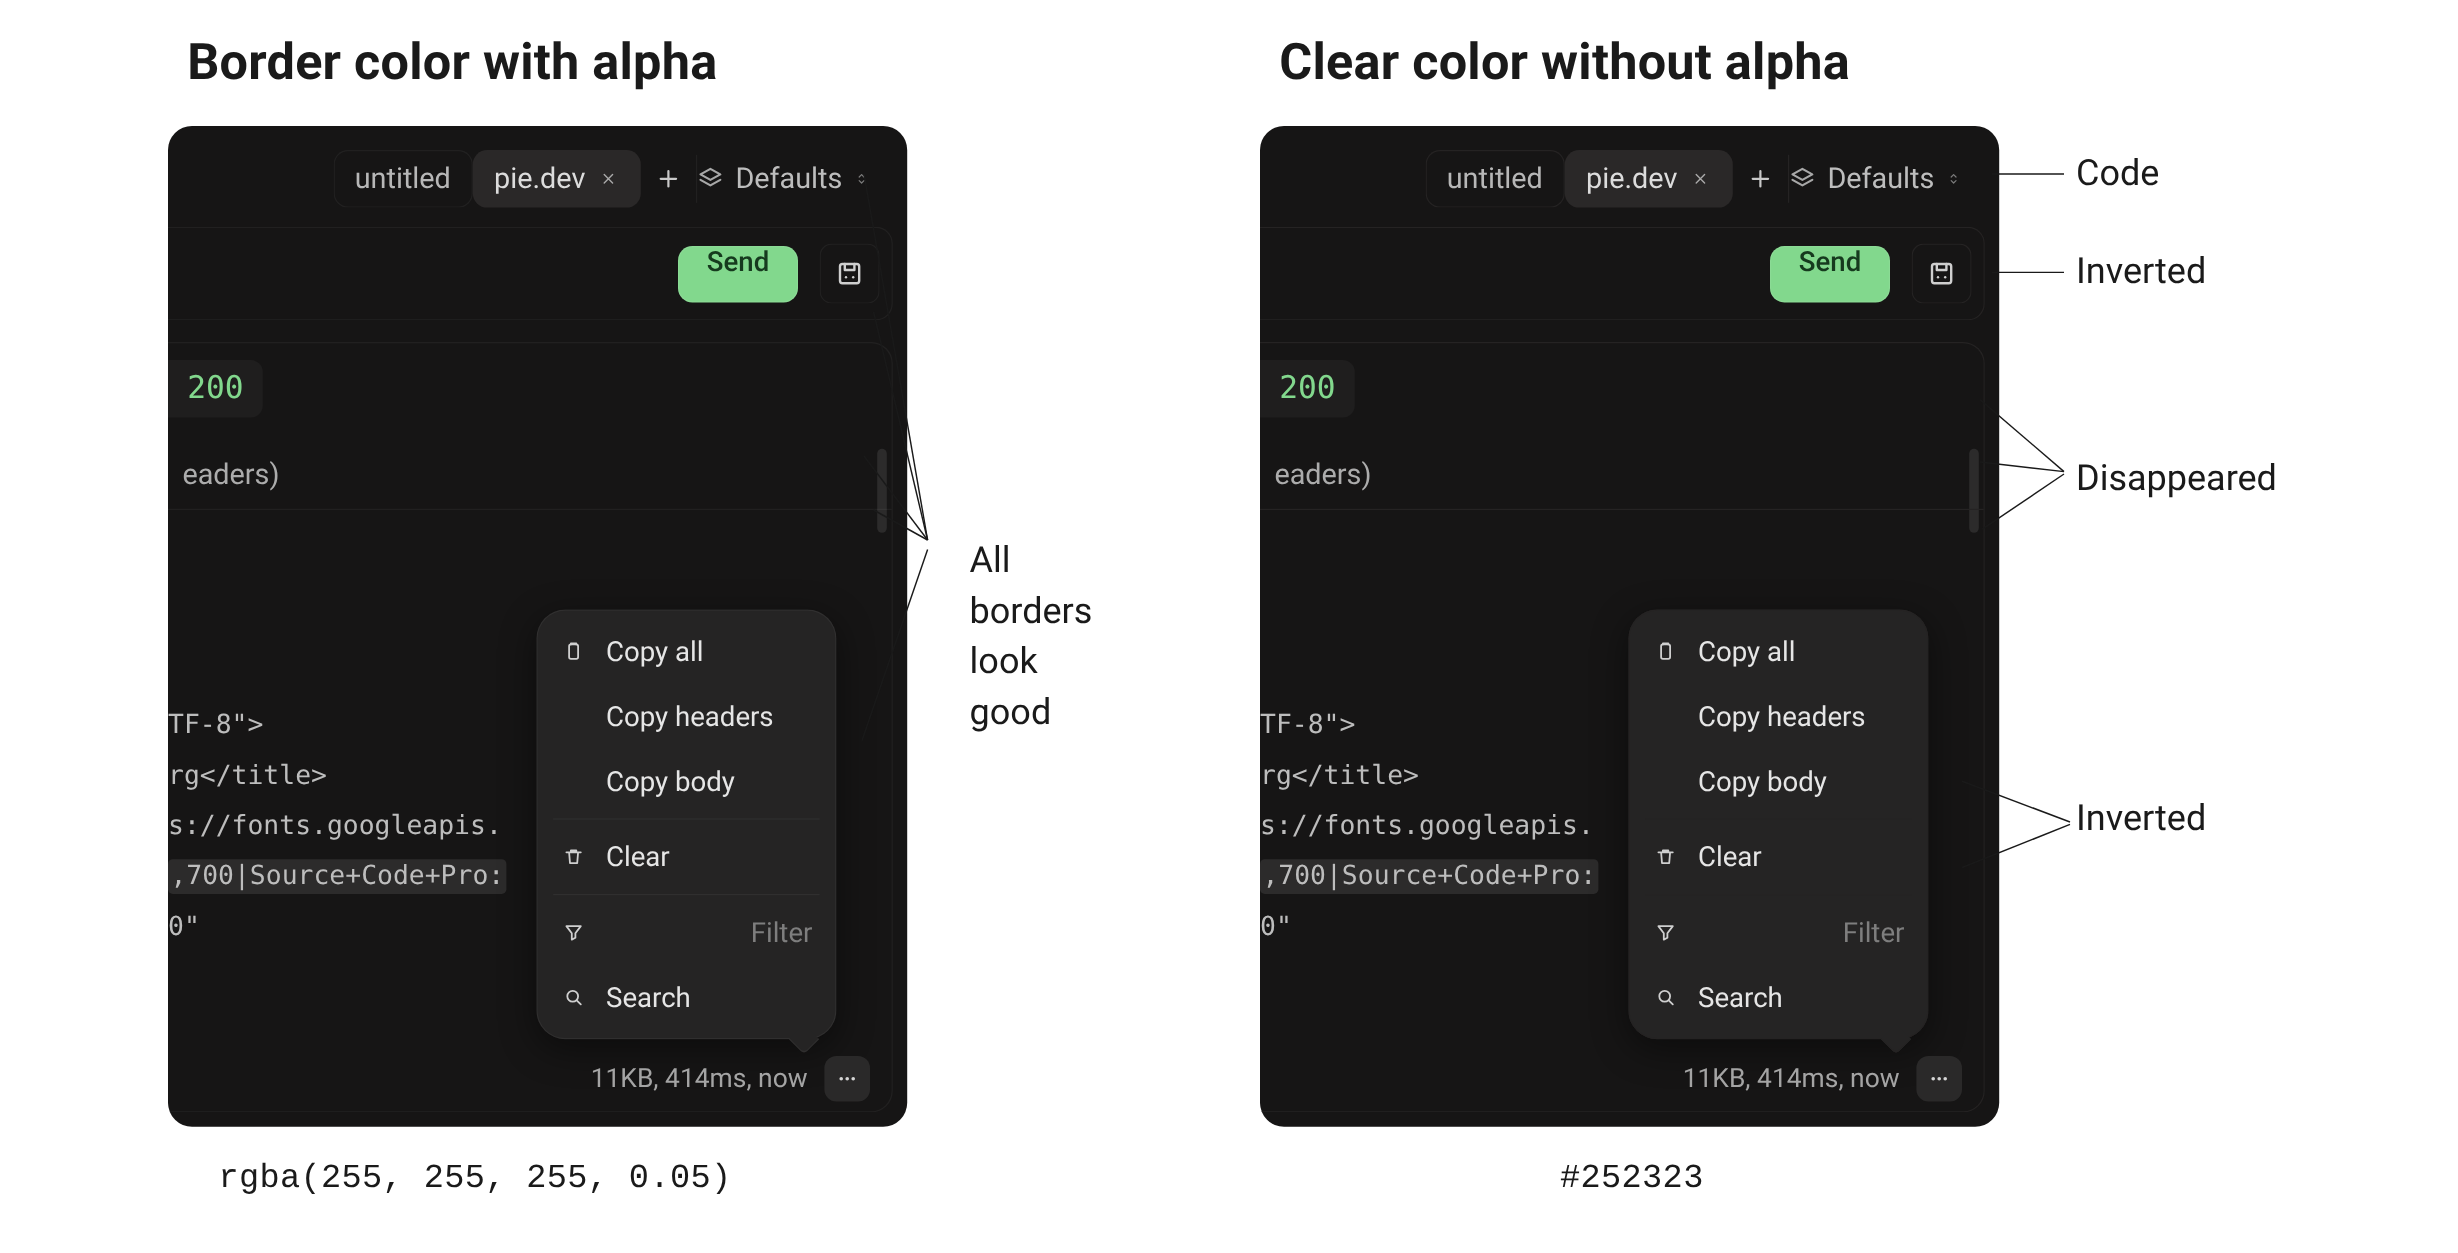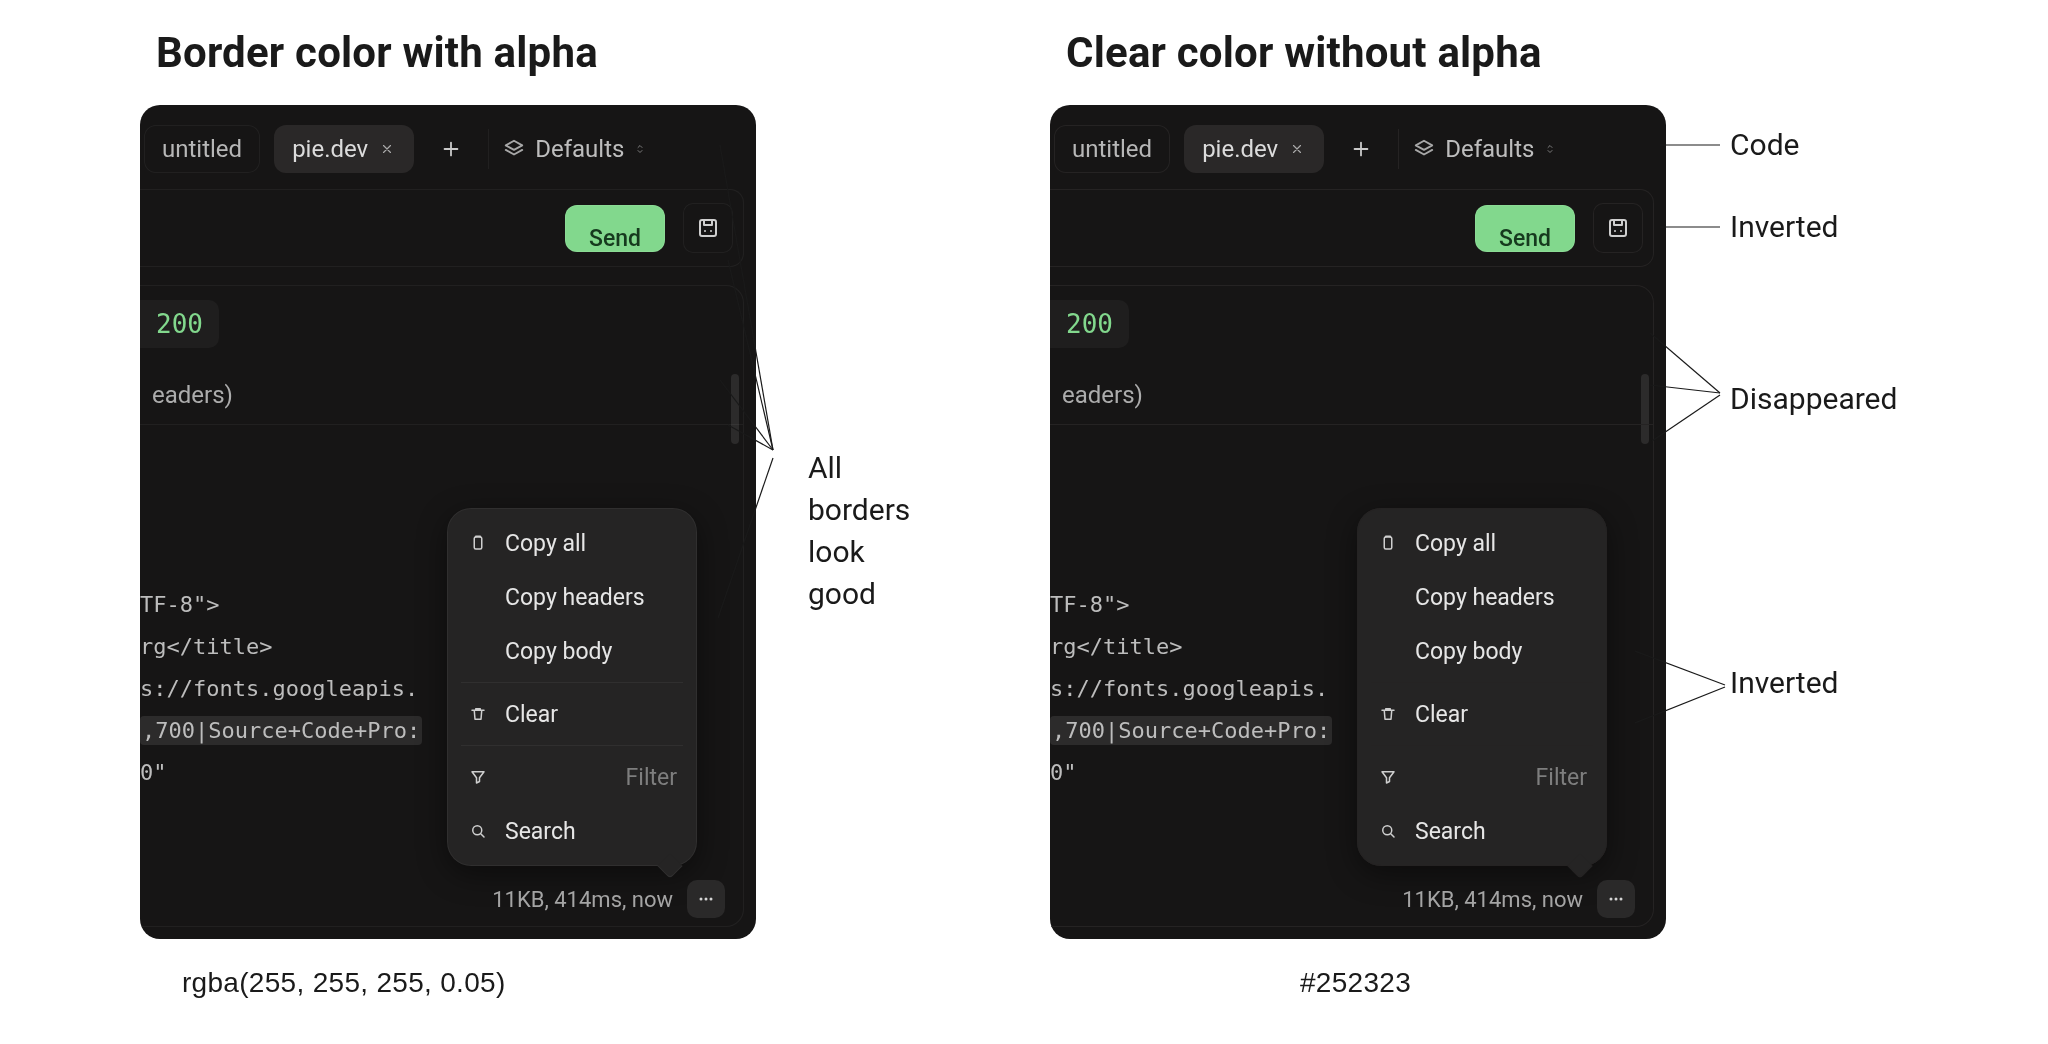--- a/index.html
+++ b/index.html
@@ -42,21 +42,21 @@
     position:absolute;left:0;right:0;top:0;bottom:0;
     background:var(--panel-bg);
     border-radius:var(--panel-radius);
     overflow:hidden;
     color:#e4e4e4;
   }
   .panel.right-variant{--border-this: var(--border-solid);}
   .panel.left-variant{--border-this: var(--border-alpha);}
 
   
-  .tabrow{position:absolute;top:12px;left:0;right:0;height:64px;display:flex;align-items:center;padding:0 4px;gap:14px;}
+  .tabrow{position:absolute;top:12px;left:0;right:0;height:64px;display:flex;align-items:center;padding:0 32px;justify-content:flex-end;}
   .tab{
     display:flex;align-items:center;gap:10px;
     height:48px;padding:0 18px;border-radius:12px;
     font-size:24px;color:var(--tab-ink);
     white-space:nowrap;
   }
   .tab.inactive{box-shadow: inset 0 0 0 1px var(--border-this);}
   .tab.active{background:var(--tab-active-bg);color:#dcdcdc;}
   .tab .x{width:18px;height:18px;display:inline-flex;align-items:center;justify-content:center;color:#a9a9a9;}
   .iconbtn{
@@ -71,21 +71,21 @@
   .env .chev{width:12px;opacity:.7;}
 
   
   .row2{
     position:absolute;top:84px;left:0;right:12px;height:76px;
     border:1px solid var(--border-this);border-left:0;border-top-right-radius:14px;border-bottom-right-radius:14px;
     display:flex;align-items:center;justify-content:flex-end;gap:18px;padding-right:10px;
   }
   .send{
     background:var(--accent);color:var(--accent-ink);font-weight:500;
-    height:47px;padding:0 24px;border-radius:12px;font-size:23px;display:flex;align-items:flex-end;
+    height:47px;padding:0 24px;border-radius:12px;font-size:23px;display:flex;align-items:flex-start;
     box-shadow: inset 0 0 0 1px rgba(255,255,255,0.08);
   }
   .sq-icon{
     width:50px;height:50px;border-radius:10px;display:flex;align-items:center;justify-content:center;
     box-shadow: inset 0 0 0 1px var(--border-this);
     color:#cfcfcf;
   }
 
   
   .bodycard{
@@ -136,21 +136,21 @@
   .menu .tail{
     position:absolute;right:18px;bottom:-9px;width:18px;height:18px;background:var(--menu-bg);
     transform:rotate(45deg);box-shadow: inset -1px -1px 0 var(--border-this);
     border-bottom-right-radius:4px;
   }
 
   
   .sbar{position:absolute;right:4px;top:88px;width:8px;height:70px;border-radius:4px;background:#2c2b2b;}
 
   
-  .caption{font-family:Liberation Sans, sans-serif;font-size:28px;margin-top:28px;margin-left:42px;letter-spacing:.3px;}
+  .caption{font-family:Liberation Mono, monospace;font-size:28px;margin-top:28px;margin-left:42px;letter-spacing:.3px;}
 
   
   .annos{position:absolute;top:0;left:0;right:0;bottom:0;pointer-events:none;}
   .ann{position:absolute;font-size:30px;color:var(--ink);}
 
   
   .svg-stroke{stroke:currentColor;fill:none;stroke-width:2;stroke-linecap:round;stroke-linejoin:round;}
 
   
 </style>

